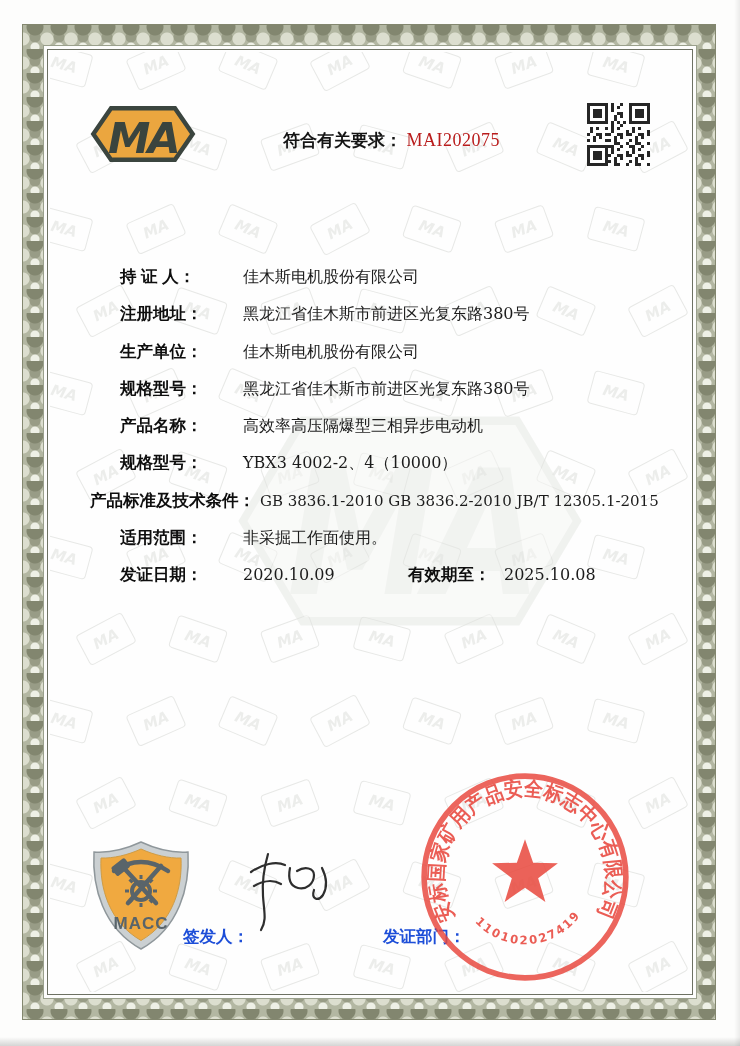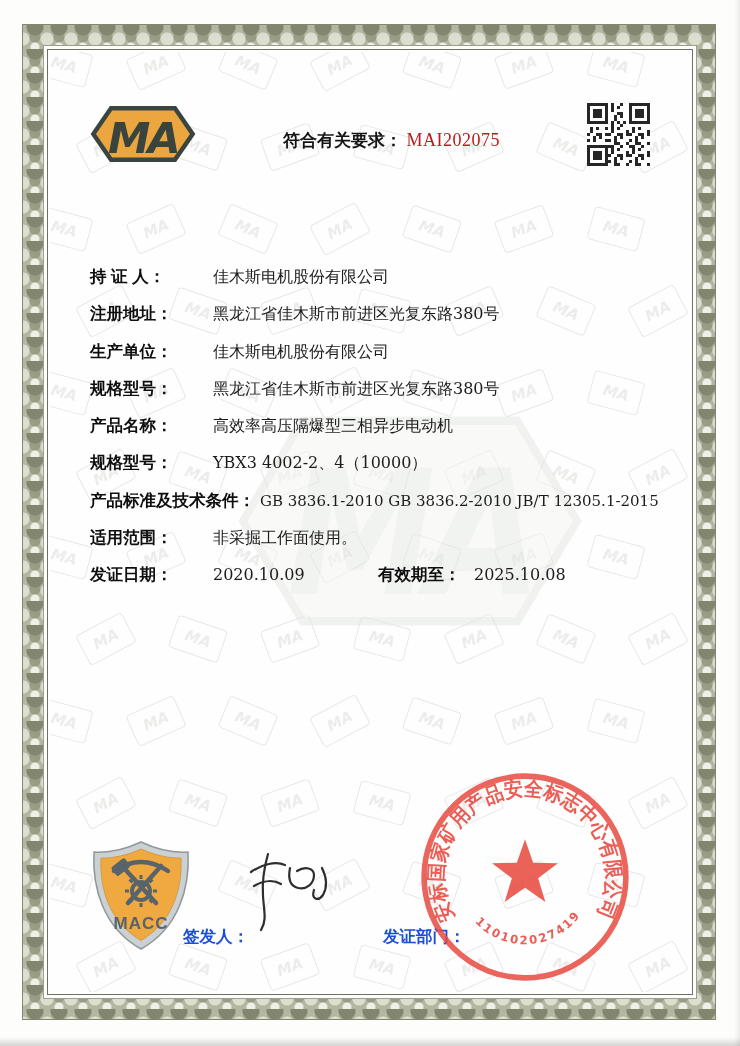--- a/index.html
+++ b/index.html
@@ -39,21 +39,21 @@
       display:grid;grid-template-columns:repeat(21,3px);grid-template-rows:repeat(21,3px);}
   .qr div{width:3px;height:3px;}
   .qr .on{background:#262626;}
 
   .cert-title{position:absolute;left:0;top:194px;width:740px;text-align:center;
       font-size:38px;font-weight:bold;color:#35403b;letter-spacing:3px;
       font-family:"Liberation Sans",sans-serif;text-shadow:0.5px 0.5px 0 rgba(53,64,59,0.4);}
 
   .row{position:absolute;left:90px;width:566px;display:flex;align-items:baseline;white-space:nowrap;}
   .lbl{font-weight:bold;font-size:16.5px;color:#0e0e0e;white-space:pre;flex:none;}
-  .lblw{width:123px;}
+  .lblw{width:123px;margin-left:30px;}
   .val{font-family:"DejaVu Serif","Liberation Serif",serif;font-size:16px;color:#1c1c1c;}
   .val-sm{font-size:15px;}
   .valw{width:165px;flex:none;}
   .lbl2w{width:96px;flex:none;}
 
   .statement{position:absolute;left:88px;top:696px;width:566px;
       font-family:"DejaVu Serif","Liberation Serif",serif;font-size:15.5px;line-height:29px;
       color:#161616;text-align:justify;text-indent:2em;}
 
   .macc-badge{position:absolute;left:86px;top:839px;}

